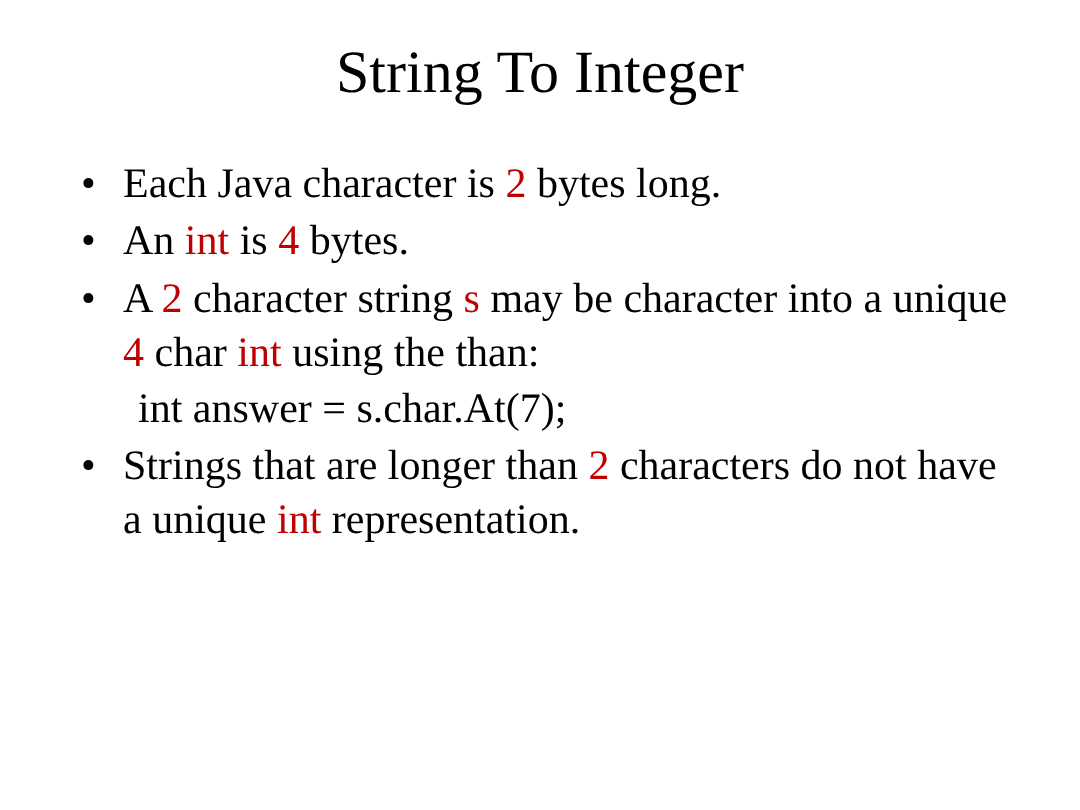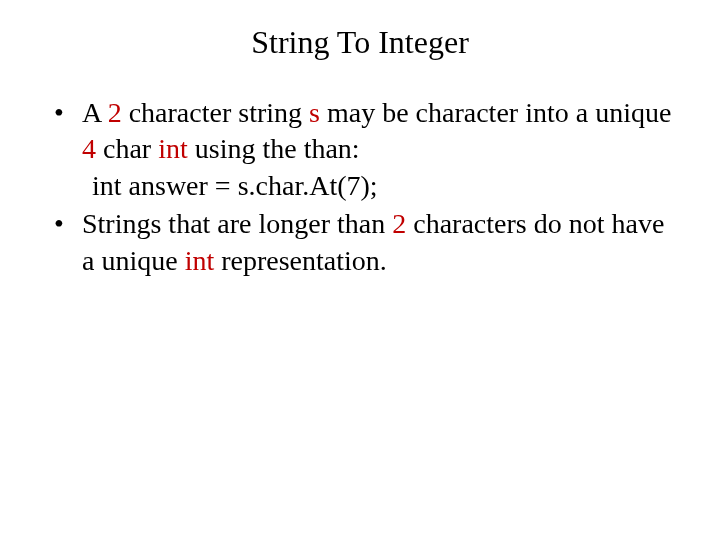--- a/index.html
+++ b/index.html
@@ -12,21 +12,21 @@
     color: #000000;
   }
   .slide {
     width: 720px;
     height: 540px;
     box-sizing: border-box;
     padding: 20px 40px 40px 40px;
   }
   .title {
     text-align: center;
-    font-size: 32px;
+    font-size: 40px;
     margin: 4px 0 34px 0;
     font-weight: normal;
   }
   ul.body {
     list-style: none;
     padding: 0;
     margin: 0 0 0 14px;
     font-size: 28px;
     line-height: 1.30;
   }
@@ -49,21 +49,27 @@
   .kw { color: #c00000; } 
 </style>
 </head>
 <body>
 
 <div class="slide">
   <h1 class="title">String To Integer</h1>
 
   <ul class="body">
 
+    <li>
+      <span>Each Java character is </span><span class="kw">2</span><span> bytes long.</span>
+    </li>
 
+    <li>
+      <span>An </span><span class="kw">int</span><span> is </span><span class="kw">4</span><span> bytes.</span>
+    </li>
 
     <li>
       <span>A </span><span class="kw">2</span><span> character string </span><span class="kw">s</span><span> may be character into a unique </span><span class="kw">4</span><span> char </span><span class="kw">int</span><span> using the than:</span>
       <span class="indent">int answer = s.char.At(7);</span>
     </li>
 
     <li>
       <span>Strings that are longer than </span><span class="kw">2</span><span> characters do not have a unique </span><span class="kw">int</span><span> representation.</span>
     </li>
 

